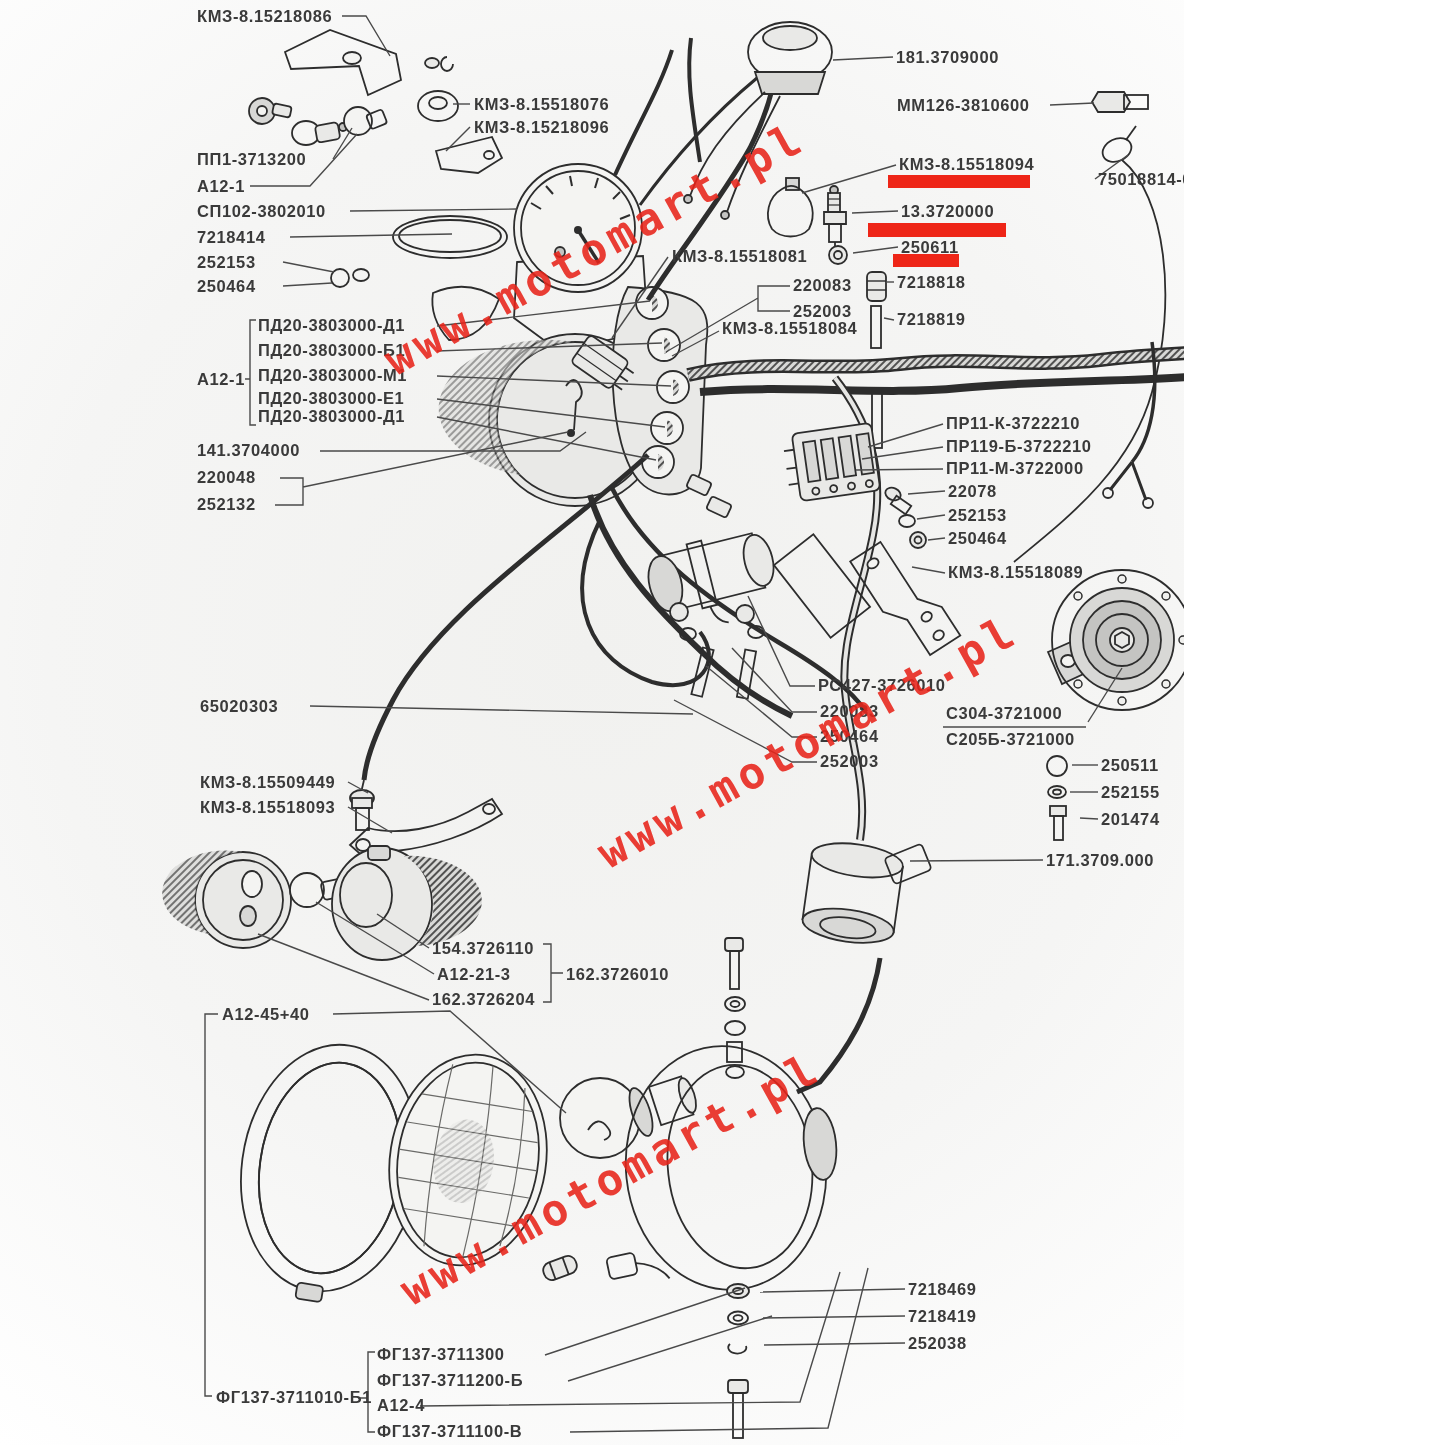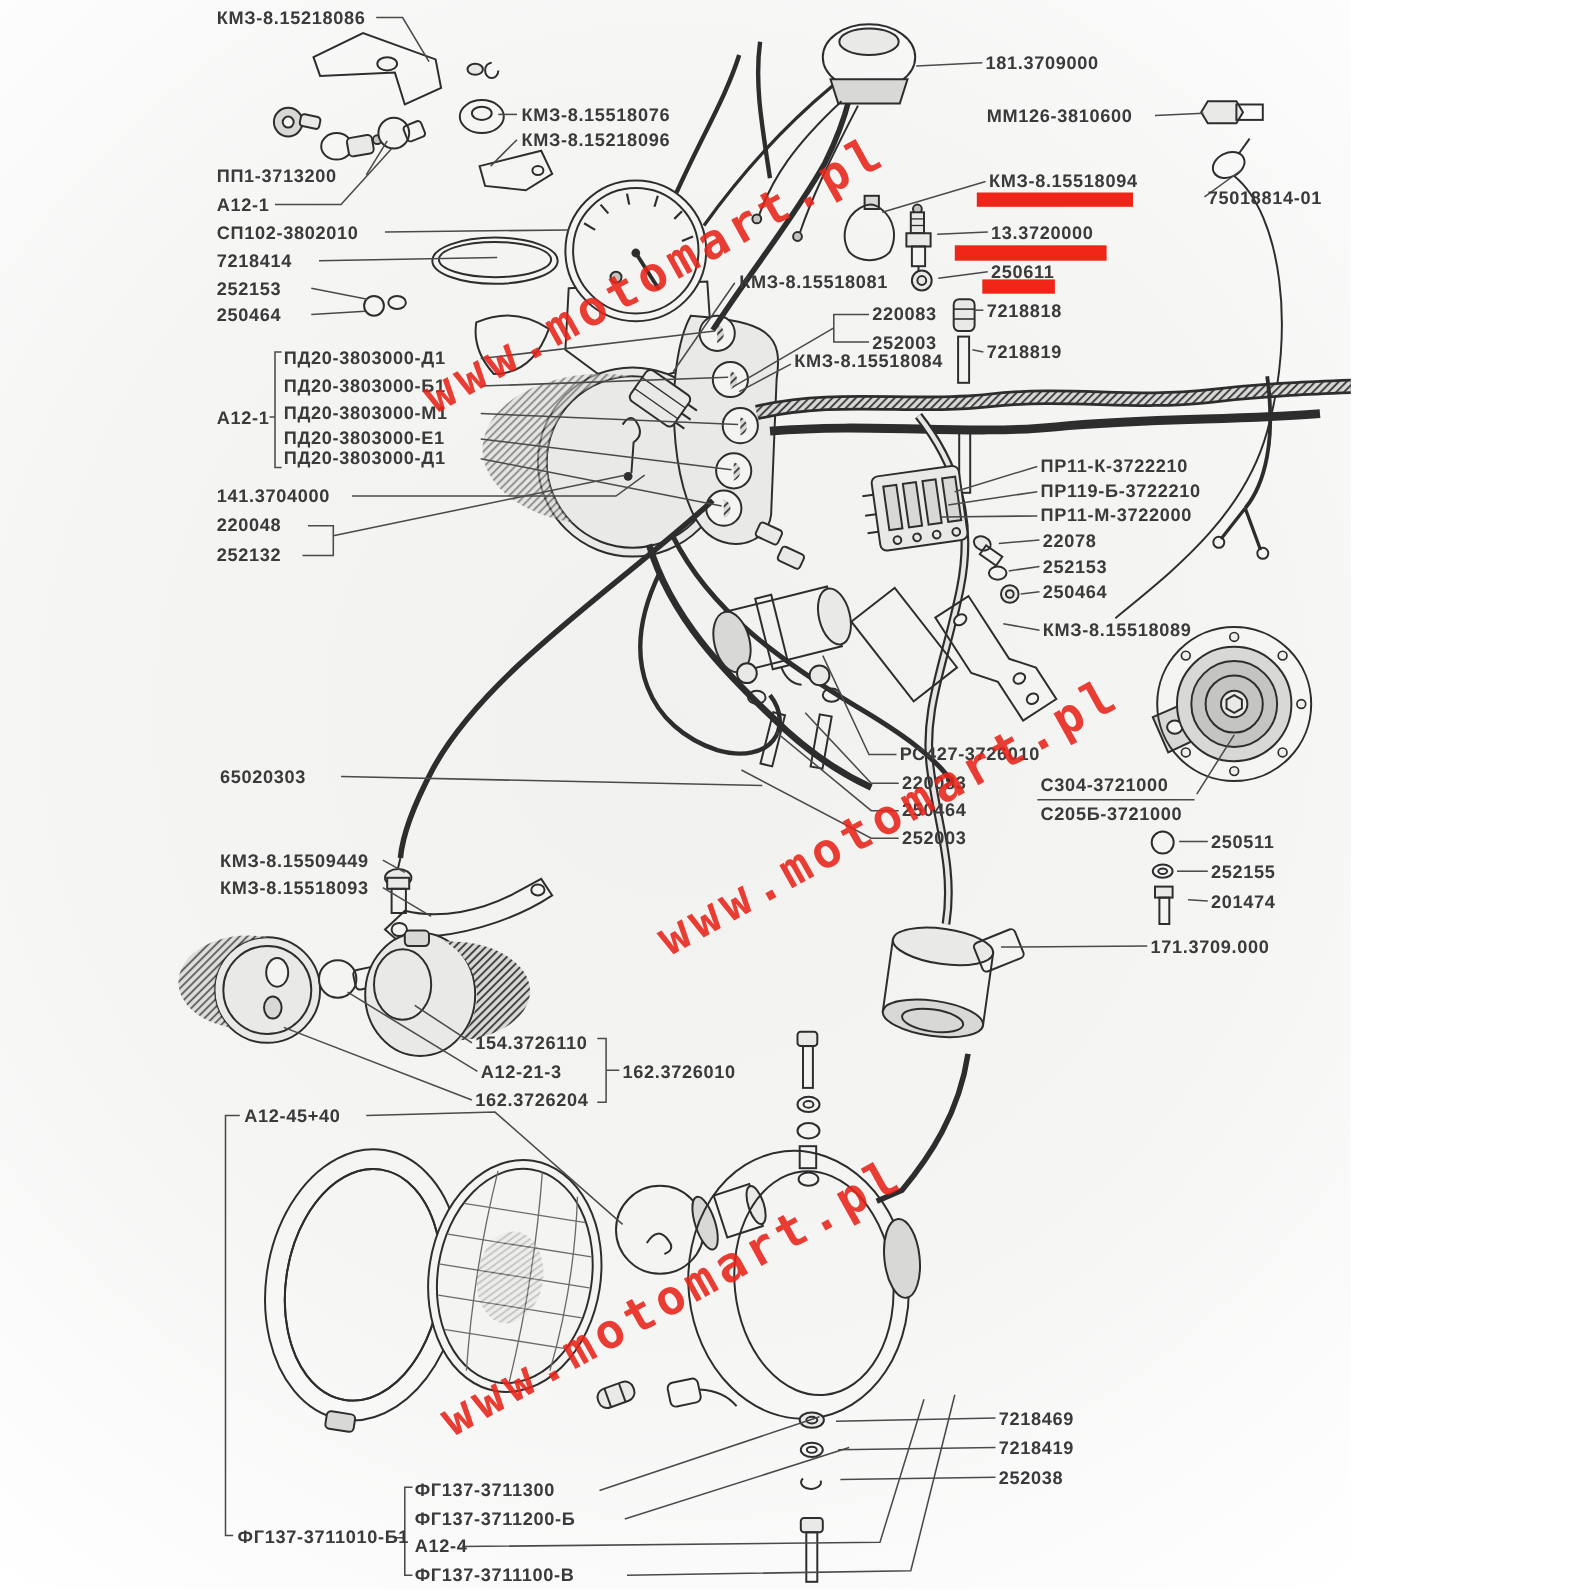--- a/index.html
+++ b/index.html
@@ -1,17 +1,17 @@
 <!DOCTYPE html>
 <html><head>
 <meta charset="utf-8">
 <style>
   html,body{margin:0;padding:0;background:#fff;}
   #stage{position:relative;width:1184px;height:1445px;overflow:hidden;
-         background:radial-gradient(circle at 50% 45%, #f1f1ef 0%, #f5f5f4 55%, #ffffff 100%);padding-left:44px;}
+         background:radial-gradient(circle at 50% 45%, #f1f1ef 0%, #f5f5f4 55%, #ffffff 100%);}
   svg{position:absolute;left:0;top:0;}
   .lbl{font-family:"Liberation Sans",sans-serif;font-size:16.5px;font-weight:bold;
        fill:#3a3a3a;letter-spacing:.6px;}
   .wm{font-family:"DejaVu Sans Mono",monospace;font-size:44px;font-weight:bold;
       letter-spacing:5px;opacity:.88;}
   .ld{fill:none;stroke:#4a4a4a;stroke-width:1.4;}
   .pt{stroke:#2d2d2d;stroke-width:1.8;fill:none;}
   .fillL{fill:#e9e9e7;} .fillM{fill:#d8d8d6;} .fillD{fill:#c4c4c2;} .paper{fill:#f4f4f2;}
 </style>
 </head>

